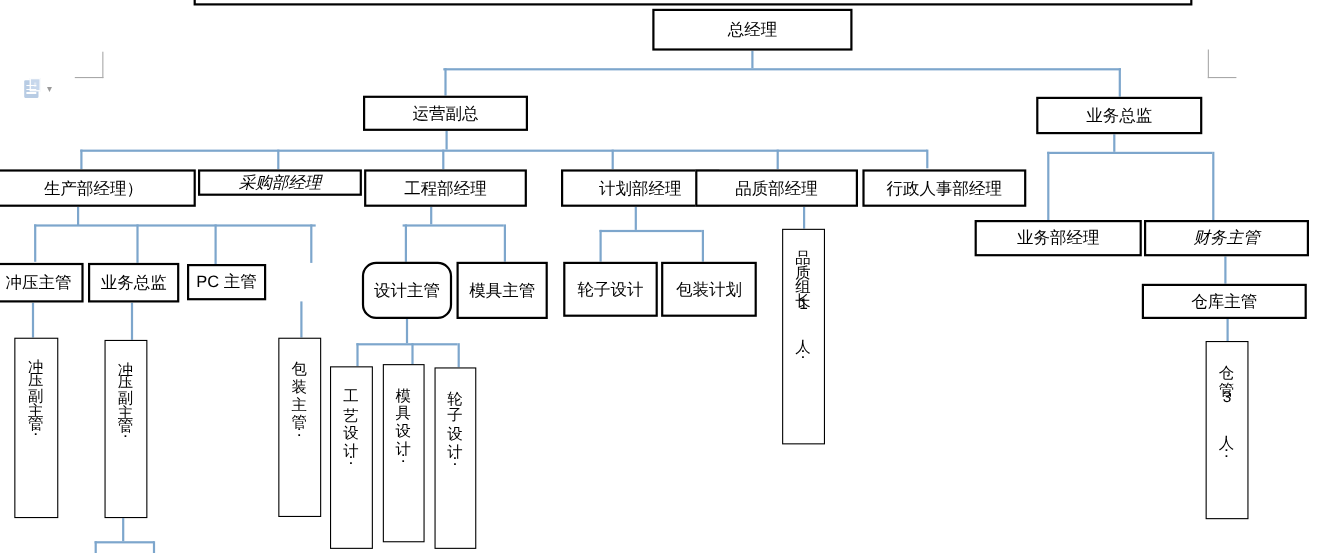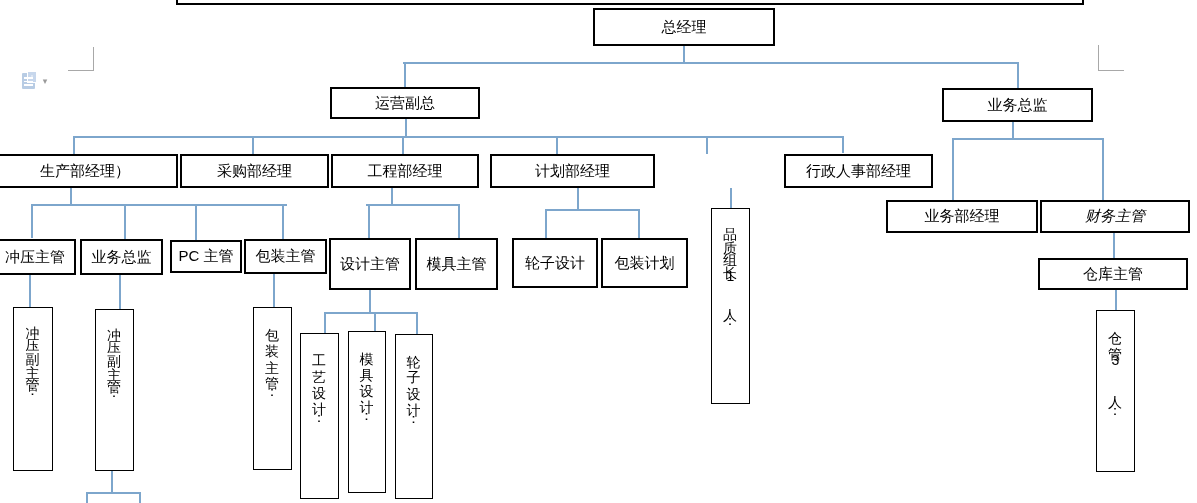--- a/index.html
+++ b/index.html
@@ -124,30 +124,30 @@
   <div class="h" style="left:86px;top:492px;width:54px;"></div>
   <div class="v" style="left:86px;top:492px;height:11px;"></div>
   <div class="v" style="left:139px;top:492px;height:11px;"></div>
 
   <div class="box" style="left:593px;top:8px;width:182px;height:38px;">总经理</div>
 
   <div class="box" style="left:330px;top:87px;width:150px;height:32px;">运营副总</div>
   <div class="box" style="left:942px;top:88px;width:151px;height:34px;">业务总监</div>
 
   <div class="box" style="left:-8px;top:154px;width:186px;height:34px;">生产部经理）</div>
-  <div class="box" style="left:180px;top:154px;width:149px;height:34px;">采购部经理</div>
+  <div class="box" style="left:180px;top:154px;width:149px;height:24px;font-style:italic;">采购部经理</div>
   <div class="box" style="left:331px;top:154px;width:148px;height:34px;">工程部经理</div>
-  <div class="box" style="left:490px;top:154px;width:165px;height:34px;">计划部经理</div>
+  <div class="box" style="left:510px;top:154px;width:144px;height:34px;">计划部经理</div>
+  <div class="box" style="left:632px;top:154px;width:148px;height:34px;">品质部经理</div>
   <div class="box" style="left:784px;top:154px;width:149px;height:34px;">行政人事部经理</div>
 
   <div class="box" style="left:-6px;top:239px;width:82px;height:36px;">冲压主管</div>
   <div class="box" style="left:80px;top:239px;width:83px;height:36px;">业务总监</div>
   <div class="box" style="left:170px;top:240px;width:72px;height:33px;">PC 主管</div>
-  <div class="box" style="left:244px;top:239px;width:83px;height:35px;">包装主管</div>
-  <div class="box" style="left:329px;top:238px;width:82px;height:52px;">设计主管</div>
+  <div class="box" style="left:329px;top:238px;width:82px;height:52px;border-radius:13px;">设计主管</div>
   <div class="box" style="left:415px;top:238px;width:83px;height:52px;">模具主管</div>
   <div class="box" style="left:512px;top:238px;width:86px;height:50px;">轮子设计</div>
   <div class="box" style="left:601px;top:238px;width:87px;height:50px;">包装计划</div>
 
   <div class="box" style="left:886px;top:200px;width:152px;height:33px;">业务部经理</div>
   <div class="box" style="left:1040px;top:200px;width:150px;height:33px;font-style:italic;">财务主管</div>
   <div class="box" style="left:1038px;top:258px;width:150px;height:32px;text-align:center;">仓库主管</div>
 
   <div class="vbox" style="left:711px;top:208px;width:39px;height:196px;">
     <span>品质组长1人：</span>

